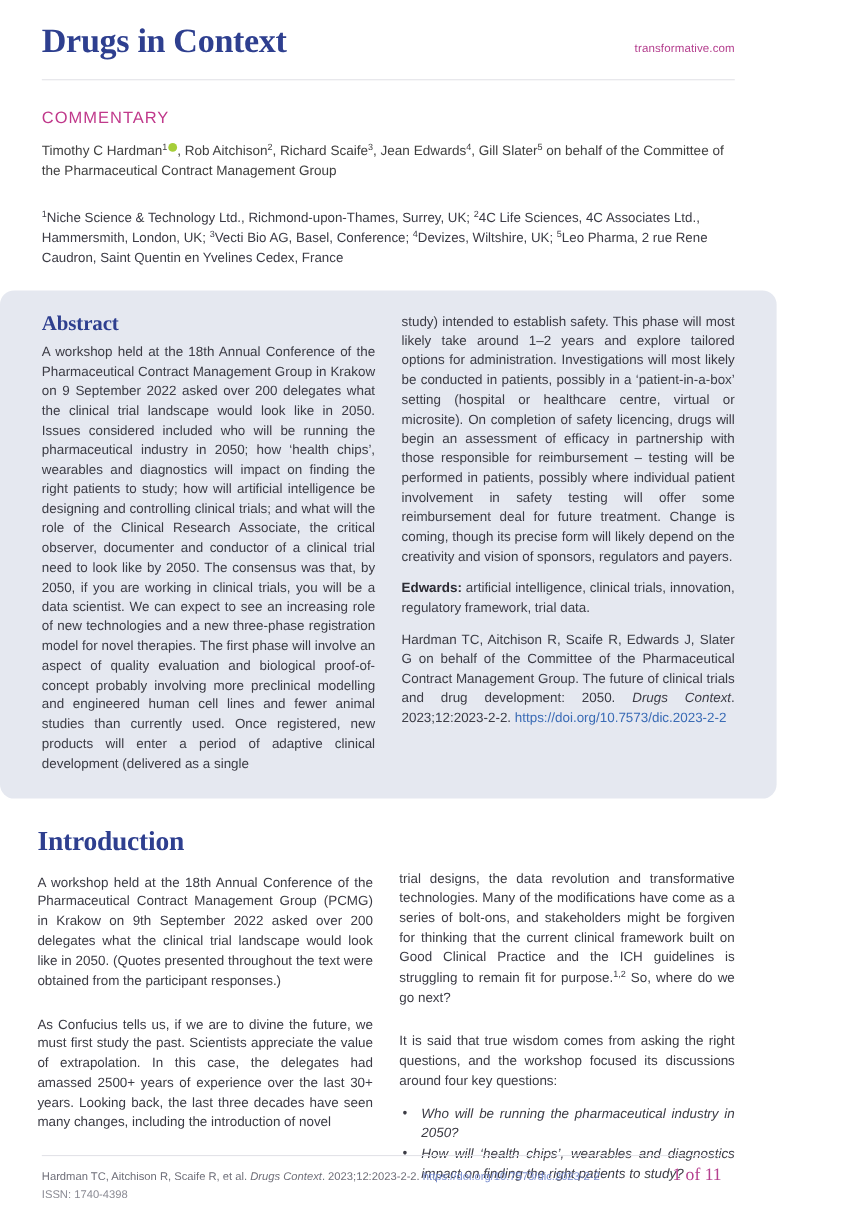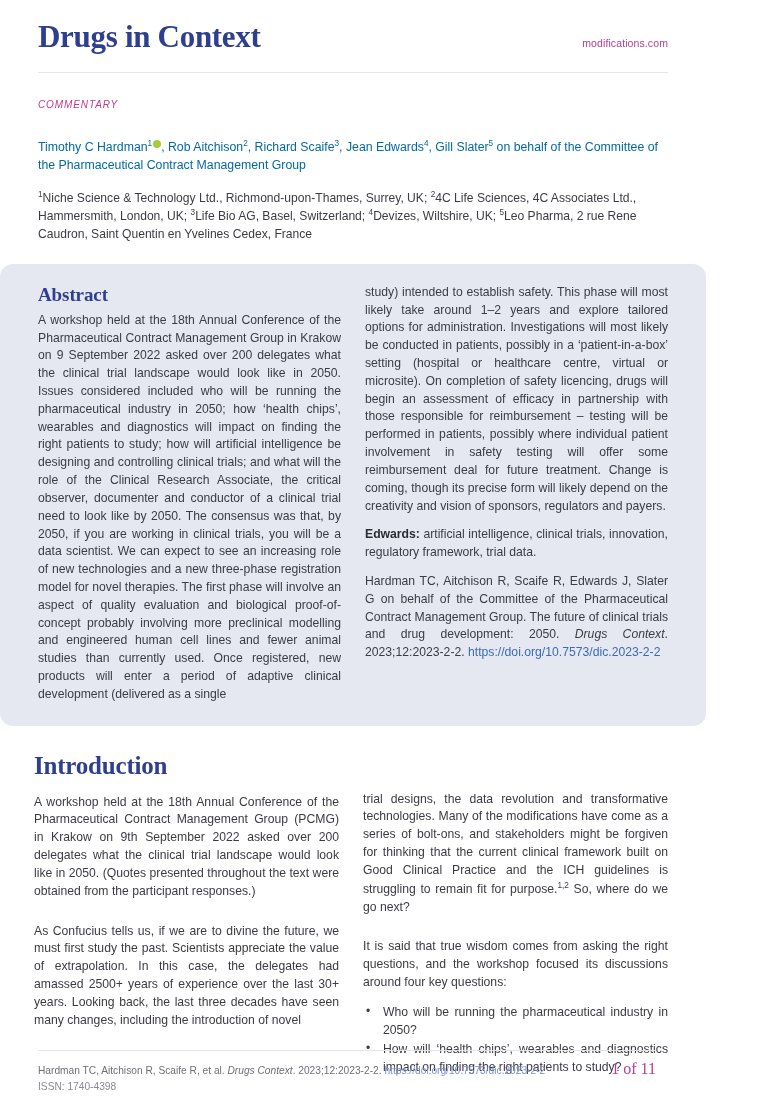--- a/index.html
+++ b/index.html
@@ -48,40 +48,39 @@
     margin: 18px 38px 0 38px;
     height: 1px;
     background: #e3e3e8;
   }
 
   
   .article-head {
     padding: 26px 38px 0 38px;
   }
   .article-type {
-    font-size: 10px;
+    font-size: 15px;
     letter-spacing: 0.9px;
     color: #c0398b;
-    margin-bottom: 28px;
-    font-style: italic;
+    margin-bottom: 12px;
   }
   .article-title {
     font-family: "Liberation Serif", serif;
     font-size: 26.5px;
     font-weight: bold;
     color: #2e3f8f;
     letter-spacing: -0.2px;
     line-height: 1.18;
     margin-bottom: 22px;
   }
   .authors {
     font-size: 12.3px;
     line-height: 1.48;
-    color: #0369a1;
-    margin-bottom: 14px;
+    color: #404040;
+    margin-bottom: 24px;
     max-width: 690px;
   }
   .authors sup { font-size: 8.2px; vertical-align: super; }
   .orcid {
     display: inline-block;
     width: 8px;
     height: 8px;
     border-radius: 50%;
     background: #a6ce39;
     position: relative;
@@ -136,21 +135,21 @@
   .intro-head {
     font-family: "Liberation Serif", serif;
     font-weight: bold;
     font-size: 25px;
     color: #2e3f8f;
     margin-bottom: 14px;
     letter-spacing: -0.2px;
   }
   .spacer-head { height: 39px; }
 
-  .qlist { list-style: none; margin-top: 12px; }
+  .qlist { list-style: none; margin-top: 12px; font-style: italic; }
   .qlist li {
     position: relative;
     padding-left: 20px;
     font-size: 12.2px;
     line-height: 1.46;
     text-align: justify;
     margin-bottom: 2px;
   }
   .qlist li::before {
     content: "\2022";
@@ -186,33 +185,33 @@
   .footer-page { color: #b5408f; font-size: 16px; font-family: Liberation Serif, serif; }
   .footer-issn { font-size: 10.2px; color: #8a8a93; margin-top: 3px; }
 </style>
 </head>
 <body>
 
 <div class="page">
 
   <div class="masthead">
     <div class="journal-title">Drugs in Context</div>
-    <div class="journal-url">modifications.com</div>
+    <div class="journal-url">transformative.com</div>
   </div>
   <div class="rule"></div>
 
   <div class="article-head">
     <div class="article-type">COMMENTARY</div>
 
     <div class="authors">
       <span>Timothy C Hardman</span><sup>1</sup><span class="orcid"></span><span>, </span><span>Rob Aitchison</span><sup>2</sup><span>, </span><span>Richard Scaife</span><sup>3</sup><span>, </span><span>Jean Edwards</span><sup>4</sup><span>, </span><span>Gill Slater</span><sup>5</sup><span> </span><span>on behalf of the Committee of the Pharmaceutical Contract Management Group</span>
     </div>
 
     <div class="affiliations">
-      <sup>1</sup><span>Niche Science &amp; Technology Ltd., Richmond-upon-Thames, Surrey, UK; </span><sup>2</sup><span>4C Life Sciences, 4C Associates Ltd., Hammersmith, London, UK; </span><sup>3</sup><span>Life Bio AG, Basel, Switzerland; </span><sup>4</sup><span>Devizes, Wiltshire, UK; </span><sup>5</sup><span>Leo Pharma, 2 rue Rene Caudron, Saint Quentin en Yvelines Cedex, France</span>
+      <sup>1</sup><span>Niche Science &amp; Technology Ltd., Richmond-upon-Thames, Surrey, UK; </span><sup>2</sup><span>4C Life Sciences, 4C Associates Ltd., Hammersmith, London, UK; </span><sup>3</sup><span>Vecti Bio AG, Basel, Conference; </span><sup>4</sup><span>Devizes, Wiltshire, UK; </span><sup>5</sup><span>Leo Pharma, 2 rue Rene Caudron, Saint Quentin en Yvelines Cedex, France</span>
     </div>
   </div>
 
   <div class="abstract-panel">
     <div class="cols">
 
       <div class="col">
         <div class="sec-head">Abstract</div>
         <p class="body-text">A workshop held at the 18th Annual Conference of the Pharmaceutical Contract Management Group in Krakow on 9 September 2022 asked over 200 delegates what the clinical trial landscape would look like in 2050. Issues considered included who will be running the pharmaceutical industry in 2050; how ‘health chips’, wearables and diagnostics will impact on finding the right patients to study; how will artificial intelligence be designing and controlling clinical trials; and what will the role of the Clinical Research Associate, the critical observer, documenter and conductor of a clinical trial need to look like by 2050. The consensus was that, by 2050, if you are working in clinical trials, you will be a data scientist. We can expect to see an increasing role of new technologies and a new three-phase registration model for novel therapies. The first phase will involve an aspect of quality evaluation and biological proof-of-concept probably involving more preclinical modelling and engineered human cell lines and fewer animal studies than currently used. Once registered, new products will enter a period of adaptive clinical development (delivered as a single</p>
       </div>

